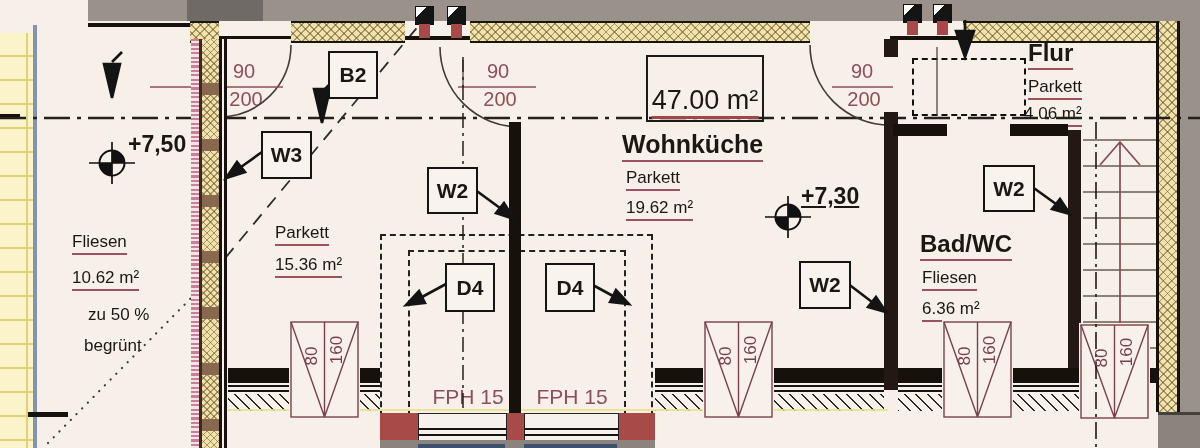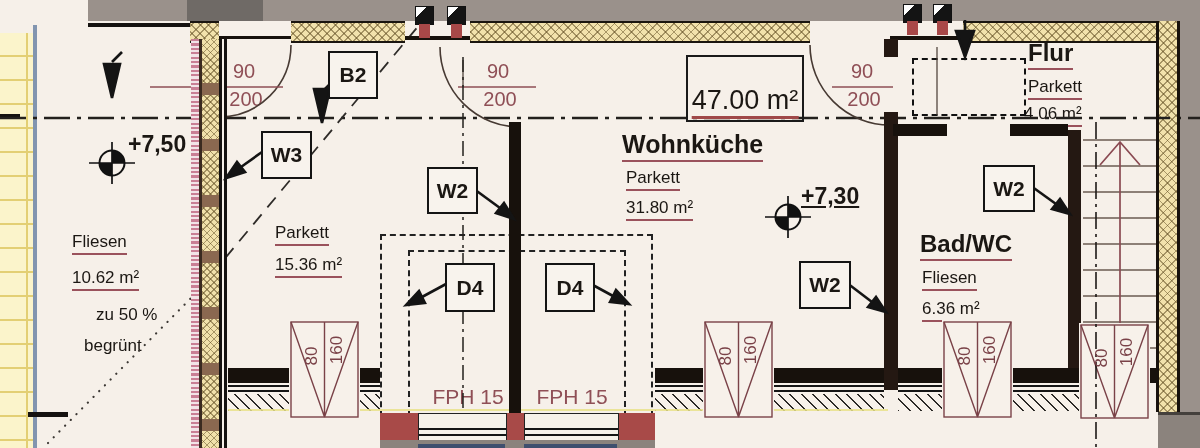--- a/index.html
+++ b/index.html
@@ -32,21 +32,21 @@
   .wallbrown{background:#241812;z-index:5;}
   .winbg{background:#f7f1ea;z-index:5;}
   .vtext{position:absolute;transform:rotate(-90deg);transform-origin:center;
          font-size:17px;color:#7a4248;width:44px;height:20px;line-height:20px;
          text-align:center;z-index:7;}
   .smark{position:absolute;width:17px;height:17px;border:1px solid #111;
          background:linear-gradient(135deg,#ffffff 0 32%,#141414 32% 100%);z-index:5;}
   .sred{position:absolute;width:11px;height:14px;background:#a84848;z-index:5;}
   .dashrect{position:absolute;z-index:4;border:2.5px dashed #222;border-bottom:none;}
   .total-box{position:absolute;left:646px;top:55px;width:114px;height:63px;
-             border:2.6px solid #1a1a1a;z-index:7;margin-left:40px;}
+             border:2.6px solid #1a1a1a;z-index:7;}
   .total-box span{position:absolute;bottom:1px;left:50%;transform:translateX(-50%);
              font-size:27px;white-space:nowrap;border-bottom:3px solid #a04848;}
   svg{position:absolute;left:0;top:0;}
 </style>
 </head>
 <body>
 
 <div class="plan">
 
   <div class="abs" style="left:88px;top:0;width:1112px;height:21px;background:#9a918b;"></div>
@@ -200,29 +200,29 @@
         <polygon points="425,303 419,291 406,305"></polygon>
       <path d="M591 284 L613 296" fill="none"></path>
         <polygon points="610,302 616,290 629,304"></polygon>
       <path d="M965 20 V33" fill="none"></path>
         <polygon points="956,31 974,31 965,57"></polygon>
     </g>
   </svg>
 
   <div class="txt rsub" style="left:72px;top:233px;"><span class="u">Fliesen</span></div>
   <div class="txt rsub" style="left:72px;top:269px;"><span class="u">10.62 m²</span></div>
-  <div class="txt rsub" style="left:96px;top:306px;text-align:center;">zu 50 %</div>
+  <div class="txt rsub" style="left:88px;top:306px;text-align:center;">zu 50 %</div>
   <div class="txt rsub" style="left:84px;top:337px;">begrünt</div>
 
   <div class="txt rsub" style="left:275px;top:224px;"><span class="u">Parkett</span></div>
   <div class="txt rsub" style="left:275px;top:256px;"><span class="u">15.36 m²</span></div>
 
   <div class="txt rname" style="left:622px;top:131px;font-size:25px;"><span class="u">Wohnküche</span></div>
   <div class="txt rsub" style="left:626px;top:169px;"><span class="u">Parkett</span></div>
-  <div class="txt rsub" style="left:626px;top:199px;"><span class="u">31.80 m²</span></div>
+  <div class="txt rsub" style="left:626px;top:199px;"><span class="u">19.62 m²</span></div>
 
   <div class="txt rname" style="left:1028px;top:40px;"><span class="u">Flur</span></div>
   <div class="txt rsub" style="left:1028px;top:78px;"><span class="u">Parkett</span></div>
   <div class="txt rsub" style="left:1024px;top:105px;"><span class="u">4.06 m²</span></div>
 
   <div class="txt rname" style="left:920px;top:231px;"><span class="u">Bad/WC</span></div>
   <div class="txt rsub" style="left:922px;top:269px;"><span class="u">Fliesen</span></div>
   <div class="txt rsub" style="left:922px;top:300px;"><span class="u">6.36 m²</span></div>
 
   <div class="total-box">

